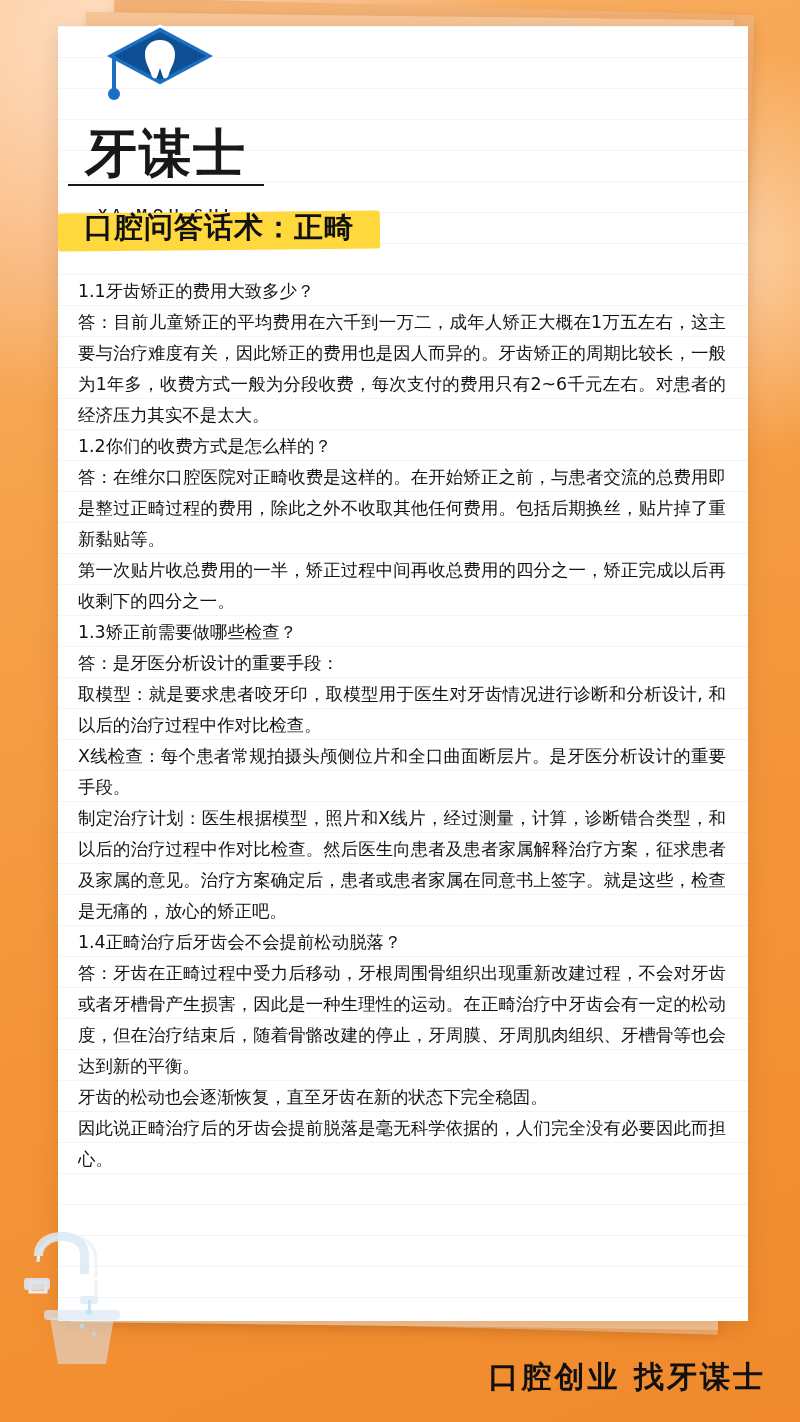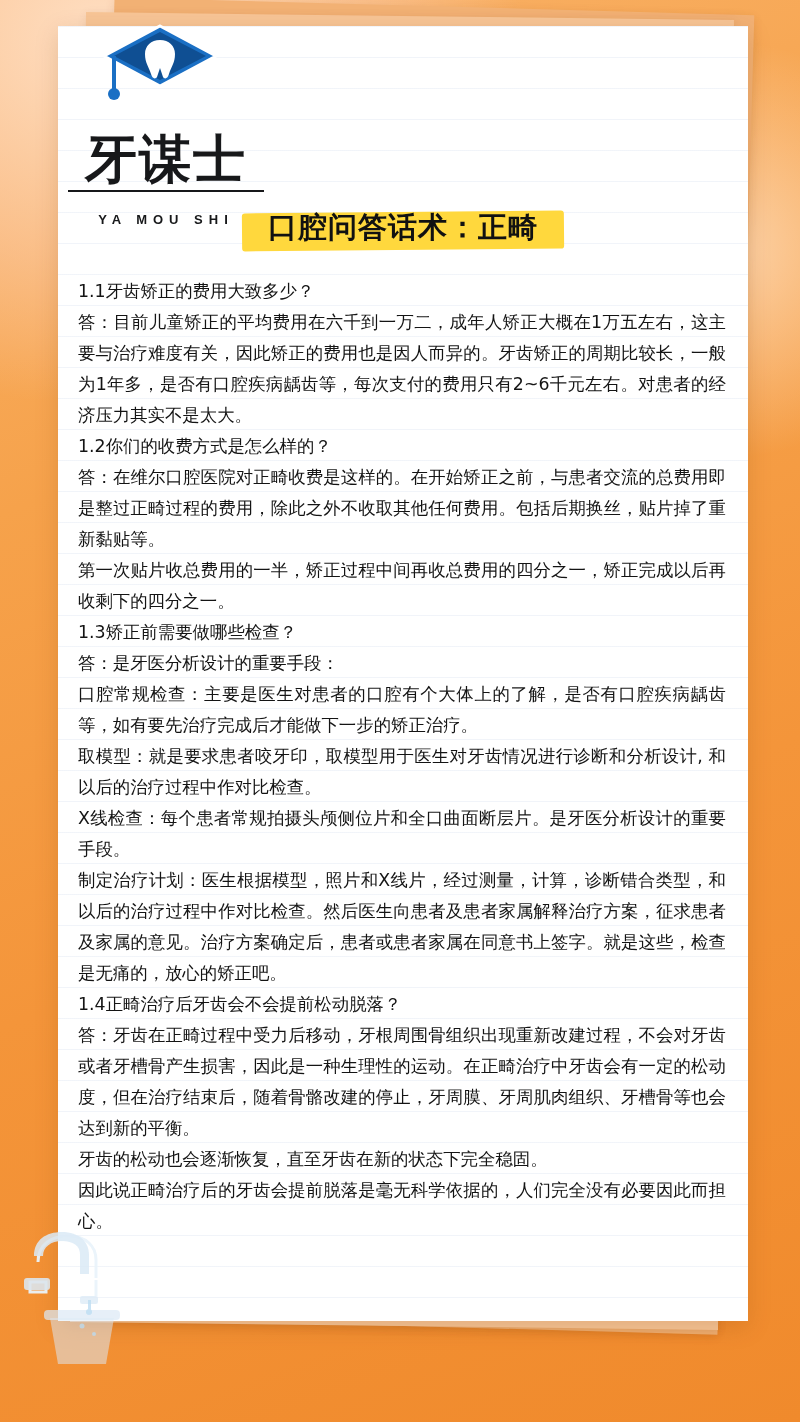--- a/index.html
+++ b/index.html
@@ -89,21 +89,21 @@
     height: 92px;
     margin-left: 34px;
   }
   .brand-cn {
     font-family: "DejaVu Sans", "Liberation Sans", sans-serif;
     font-weight: bold;
     font-size: 52px;
     letter-spacing: 2px;
     color: #17181a;
     line-height: 1.05;
-    margin-top: 18px;
+    margin-top: 12px;
     text-align: center;
     width: 200px;
   }
   .brand-en {
     font-family: "Liberation Sans", sans-serif;
     font-weight: bold;
     font-size: 13px;
     letter-spacing: 6px;
     color: #17181a;
     text-align: center;
@@ -115,21 +115,20 @@
     height: 2px;
     background: #17181a;
     margin: 3px 0 3px 2px;
   }
   
   .title-wrap {
     position: absolute;
     left: 58px;
     top: 206px;
     width: 690px;
-    text-align: center;
   }
   .title-hl {
     display: inline-block;
     position: relative;
     padding: 2px 26px 4px 26px;
   }
   .title-hl::before {
     content: "";
     position: absolute;
     left: 0;
@@ -222,27 +221,26 @@
   </div>
 
   <div class="title-wrap">
     <span class="title-hl">
       <span class="title-text">口腔问答话术：正畸</span>
     </span>
   </div>
 
   <div class="body">
     <p>1.1牙齿矫正的费用大致多少？</p>
-    <p>答：目前儿童矫正的平均费用在六千到一万二，成年人矫正大概在1万五左右，这主要与治疗难度有关，因此矫正的费用也是因人而异的。牙齿矫正的周期比较长，一般为1年多，是否有口腔疾病龋齿等，每次支付的费用只有2~6千元左右。对患者的经济压力其实不是太大。</p>
+    <p>答：目前儿童矫正的平均费用在六千到一万二，成年人矫正大概在1万五左右，这主要与治疗难度有关，因此矫正的费用也是因人而异的。牙齿矫正的周期比较长，一般为1年多，收费方式一般为分段收费，每次支付的费用只有2~6千元左右。对患者的经济压力其实不是太大。</p>
     <p>1.2你们的收费方式是怎么样的？</p>
     <p>答：在维尔口腔医院对正畸收费是这样的。在开始矫正之前，与患者交流的总费用即是整过正畸过程的费用，除此之外不收取其他任何费用。包括后期换丝，贴片掉了重新黏贴等。</p>
     <p>第一次贴片收总费用的一半，矫正过程中间再收总费用的四分之一，矫正完成以后再收剩下的四分之一。</p>
     <p>1.3矫正前需要做哪些检查？</p>
     <p>答：是牙医分析设计的重要手段：</p>
-    <p>口腔常规检查：主要是医生对患者的口腔有个大体上的了解，是否有口腔疾病龋齿等，如有要先治疗完成后才能做下一步的矫正治疗。</p>
     <p>取模型：就是要求患者咬牙印，取模型用于医生对牙齿情况进行诊断和分析设计, 和以后的治疗过程中作对比检查。</p>
     <p>X线检查：每个患者常规拍摄头颅侧位片和全口曲面断层片。是牙医分析设计的重要手段。</p>
     <p>制定治疗计划：医生根据模型，照片和X线片，经过测量，计算，诊断错合类型，和以后的治疗过程中作对比检查。然后医生向患者及患者家属解释治疗方案，征求患者及家属的意见。治疗方案确定后，患者或患者家属在同意书上签字。就是这些，检查是无痛的，放心的矫正吧。</p>
     <p>1.4正畸治疗后牙齿会不会提前松动脱落？</p>
     <p>答：牙齿在正畸过程中受力后移动，牙根周围骨组织出现重新改建过程，不会对牙齿或者牙槽骨产生损害，因此是一种生理性的运动。在正畸治疗中牙齿会有一定的松动度，但在治疗结束后，随着骨骼改建的停止，牙周膜、牙周肌肉组织、牙槽骨等也会达到新的平衡。</p>
     <p>牙齿的松动也会逐渐恢复，直至牙齿在新的状态下完全稳固。</p>
     <p>因此说正畸治疗后的牙齿会提前脱落是毫无科学依据的，人们完全没有必要因此而担心。</p>
   </div>
 
   <div class="faucet">
@@ -261,13 +259,14 @@
       </g>
       <g fill="#bcdcf2" opacity="0.85">
         <circle cx="79" cy="90" r="3"></circle>
         <circle cx="72" cy="104" r="2.5"></circle>
         <circle cx="84" cy="112" r="2"></circle>
         <path d="M78 78 l3 0 l0 10 l-3 0 z"></path>
       </g>
     </svg>
   </div>
 
+  <div class="slogan">口腔创业  找牙谋士</div>
 </div>
 
 </body></html>

